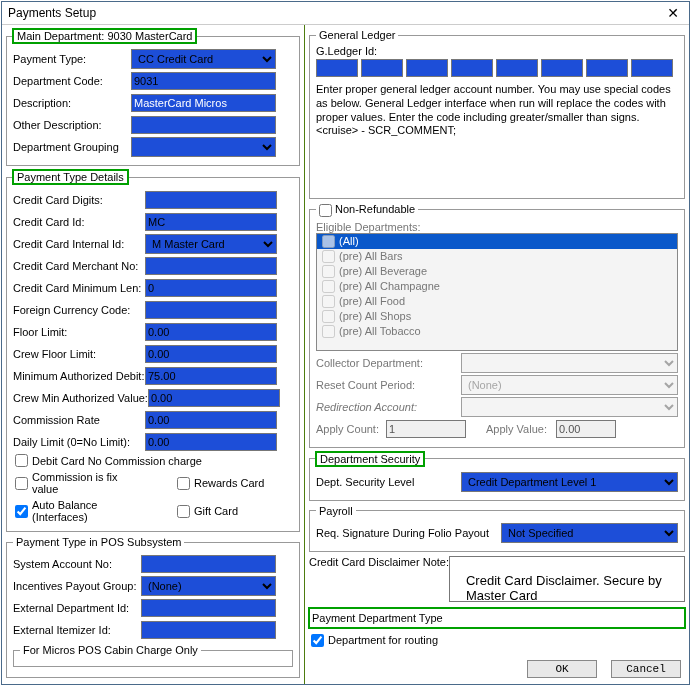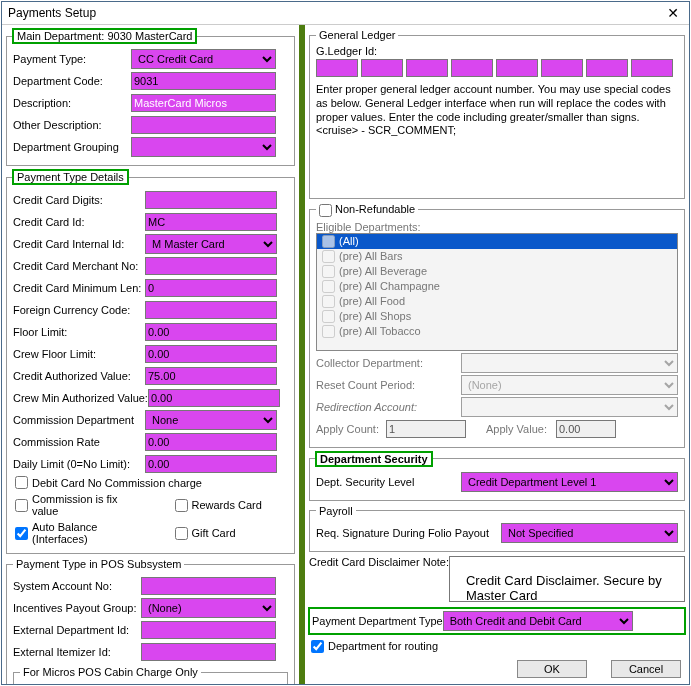--- a/index.html
+++ b/index.html
@@ -36,21 +36,21 @@
     cursor: pointer;
     padding: 0 4px;
   }
   .content {
     flex: 1;
     display: flex;
     overflow: hidden;
   }
   .left-pane {
     width: 303px;
-    border-right: 6px solid #4d7c0f;
+    border-right: 1px solid #4d7c0f;
     padding: 2px 4px;
     overflow: hidden;
   }
   .right-pane {
     flex: 1;
     padding: 2px 4px;
     position: relative;
   }
   fieldset {
     border: 1px solid #999;
@@ -70,21 +70,21 @@
   .form-row label {
     flex: 0 0 auto;
     min-width: 118px;
   }
   input[type="text"], select {
     font-family: inherit;
     font-size: 11px;
     border: 1px solid #777;
     height: 18px;
     padding: 1px 2px;
-    background: #d946ef;
+    background: #1d4ed8;
   }
   select { height: 20px; }
   input[disabled], select[disabled] { background: #f0f0f0; }
   .sel-hl { background: #0a58ca; color: #fff; }
   .highlight-green {
     outline: 2px solid #00a000;
     outline-offset: -1px;
   }
   .gl-hint {
     font-size: 11px;
@@ -125,21 +125,22 @@
     background: #e8e8e8;
     padding: 2px 0;
     width: 70px;
     cursor: pointer;
   }
   .btn-row {
     position: absolute;
     right: 8px;
     bottom: 6px;
     display: flex;
-    gap: 24px;
+    gap: 14px;
+    font-family: Liberation Mono, monospace;
   }
   .two-col-chk { display:flex;gap:44px; }
   .two-col-chk > div { flex:1; }
   .disabled-text { color:#777; }
   textarea {
     font-family: inherit;
     font-size: 13px;
     border: 1px solid #777;
     resize: none;
     padding: 16px;
@@ -211,30 +212,26 @@
           </div>
         <div class="form-row">
             <label style="min-width:132px;">Floor Limit:</label>
             <input type="text" style="width: 132px;" value="0.00">
           </div>
         <div class="form-row">
             <label style="min-width:132px;">Crew Floor Limit:</label>
             <input type="text" style="width: 132px;" value="0.00">
           </div>
         <div class="form-row">
-            <label style="min-width:132px;">Credit Authorized Value:</label>
+            <label style="min-width:132px;">Minimum Authorized Debit:</label>
             <input type="text" style="width: 132px;" value="75.00">
           </div>
         <div class="form-row">
             <label style="min-width:132px;">Crew Min Authorized Value:</label>
             <input type="text" style="width: 132px;" value="0.00">
-          </div>
-        <div class="form-row">
-            <label style="min-width:132px;">Commission Department</label>
-            <select style="width:132px;"><option>None</option></select>
           </div>
         <div class="form-row">
             <label style="min-width:132px;">Commission Rate</label>
             <input type="text" style="width: 132px;" value="0.00">
           </div>
         <div class="form-row">
             <label style="min-width:132px;">Daily Limit (0=No Limit):</label>
             <input type="text" style="width: 132px;" value="0.00">
           </div>
 
@@ -354,21 +351,21 @@
           </div>
         <div class="form-row">
           <label class="disabled-text" style="min-width:70px;">Apply Count:</label>
           <input type="text" disabled="" style="width: 80px;" value="1">
           <label class="disabled-text" style="min-width:70px;margin-left:20px;">Apply Value:</label>
           <input type="text" disabled="" style="width: 60px;" value="0.00">
         </div>
       </fieldset>
 
       <fieldset>
-        <legend class="highlight-green" style="padding:1px 4px;font-weight:bold;">Department Security</legend>
+        <legend class="highlight-green" style="padding:1px 4px;">Department Security</legend>
         <div class="form-row">
           <label style="min-width:145px;">Dept. Security Level</label>
           <select style="flex:1;"><option>Credit Department Level 1</option></select>
         </div>
       </fieldset>
 
       <fieldset>
         <legend>Payroll</legend>
         <div class="form-row">
           <label style="min-width:185px;">Req. Signature During Folio Payout</label>
@@ -376,21 +373,20 @@
         </div>
       </fieldset>
 
       <div class="form-row" style="align-items:flex-start;margin-top:4px;">
         <label style="min-width:70px;">Credit Card Disclaimer Note:</label>
         <textarea style="flex: 1 1 0%; height: 46px;">Credit Card Disclaimer. Secure by Master Card</textarea>
       </div>
 
       <div class="form-row highlight-green" style="margin-top:6px;padding:3px;">
         <label style="min-width:75px;text-align:center;">Payment Department Type</label>
-        <select style="width:190px;"><option>Both Credit and Debit Card</option></select>
       </div>
 
       <div class="chk-row" style="margin-top:6px;">
         <input type="checkbox" checked="" style="">
         <span>Department for routing</span>
       </div>
 
       <div class="btn-row">
         <button class="std">OK</button>
         <button class="std">Cancel</button>

